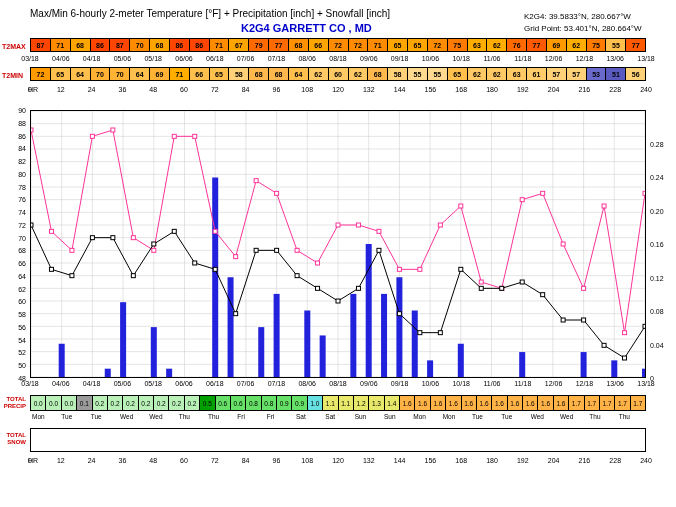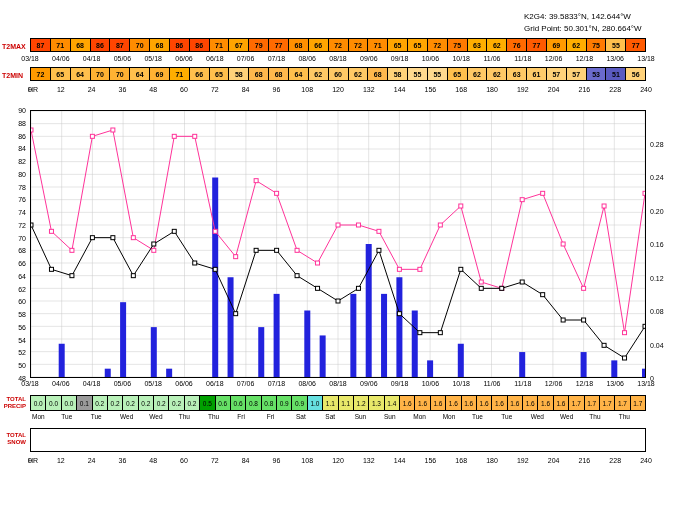--- a/index.html
+++ b/index.html
@@ -38,22 +38,24 @@
   .pcell:last-child{border-right:none;}
   .daystrip{position:absolute;left:30px;top:413px;width:616px;height:10px;}
   .daystrip span{position:absolute;font-size:6.5px;}
   .snowbox{position:absolute;left:30px;top:428px;width:616px;height:24px;border:1px solid #000;box-sizing:border-box;}
   .lbl2{position:absolute;font-size:6px;color:#cc0000;font-weight:bold;text-align:right;width:26px;left:0px;}
 </style>
 </head>
 <body>
 <div id="root">
 
-<div class="t coord1">K2G4: 39.5833°N, 142.644°W</div>
-<div class="t coord2">Grid Point: 50.301°N, 280.664°W</div>
+<div class="t title">Max/Min 6-hourly 2-meter Temperature [°F] + Precipitation [inch] + Snowfall [inch]</div>
+<div class="t sitename">K2G4 GARRETT CO   , MD</div>
+<div class="t coord1">K2G4: 39.5833°N, 280.667°W</div>
+<div class="t coord2">Grid Point: 53.401°N, 280.664°W</div>
 
 <div class="t rowlabel" style="left:2px;top:43px;">T2MAX</div>
 <div class="strip" id="maxstrip" style="left:30px;top:38px;width:616px;height:14px;">
       <div class="cell" style="background: rgb(255, 69, 0);">87</div>
       <div class="cell" style="background: rgb(255, 140, 0);">71</div>
       <div class="cell" style="background: rgb(255, 165, 0);">68</div>
       <div class="cell" style="background: rgb(255, 69, 0);">86</div>
       <div class="cell" style="background: rgb(255, 69, 0);">87</div>
       <div class="cell" style="background: rgb(255, 140, 0);">70</div>
       <div class="cell" style="background: rgb(255, 165, 0);">68</div>

